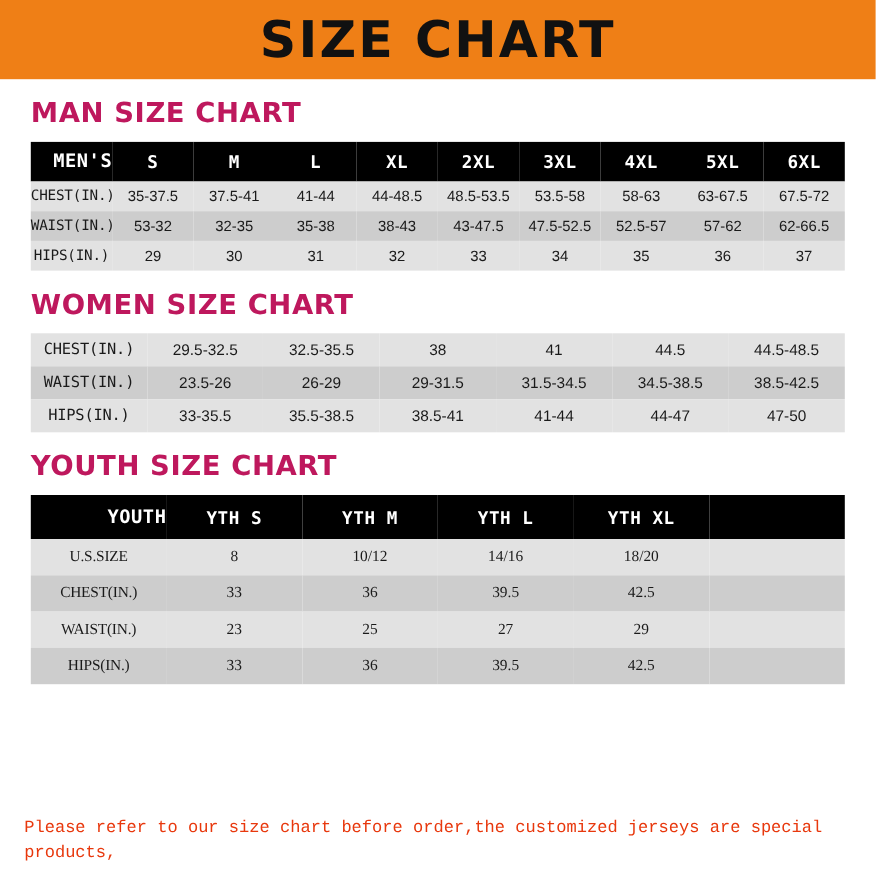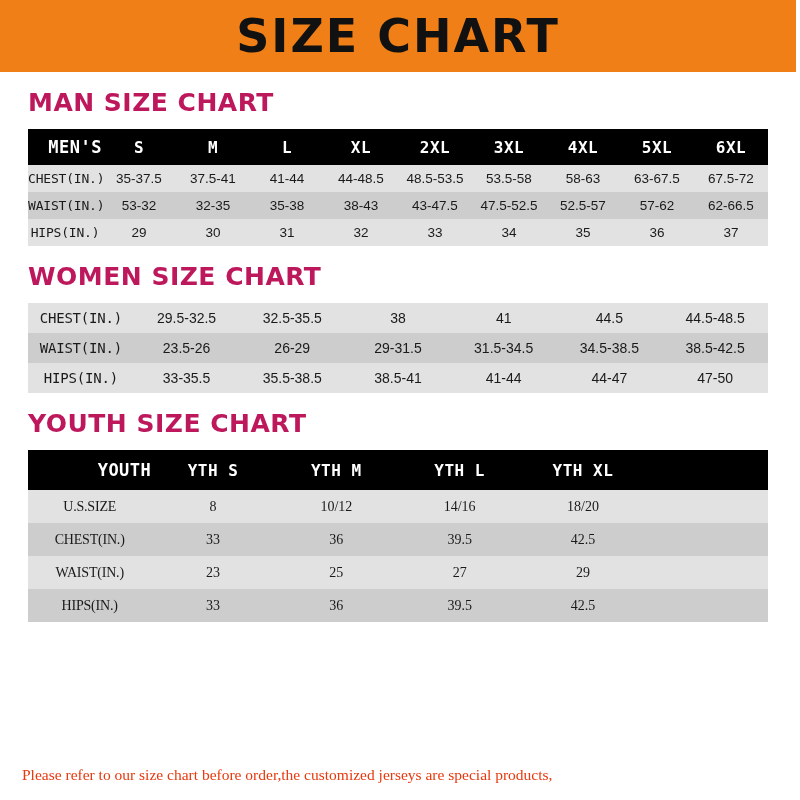--- a/index.html
+++ b/index.html
@@ -101,21 +101,21 @@
   .men td { height: 27px; }
   
   .footer {
     padding: 10px 22px 14px 22px;
   }
   .footer p {
     margin: 0;
     color: #e8380d;
     font-size: 15.5px;
     line-height: 1.45;
-    font-family: Liberation Serif, serif;
+    font-family: Liberation Mono, monospace;
   }
 </style>
 </head>
 <body>
 
 <div class="page">
 
   <div class="header">
     <div class="header-title">SIZE CHART</div>
   </div>

